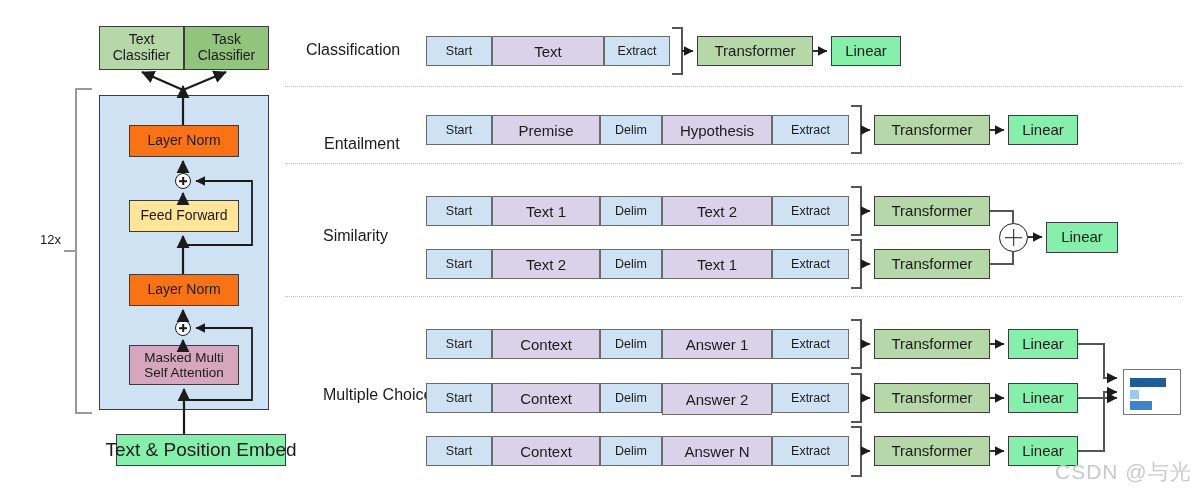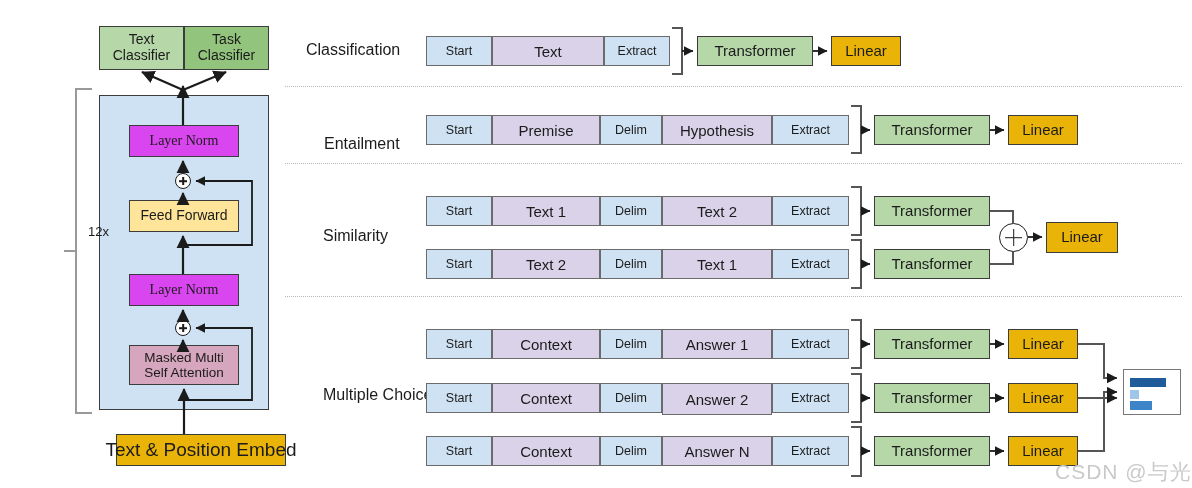--- a/index.html
+++ b/index.html
@@ -26,24 +26,24 @@
     text-align:center;
     color:#1b1b1b;
     line-height:1.12;
     white-space:nowrap;
   }
   .node.wrap{white-space:normal;}
 
   .c-green-l{background:#b6d7a8;}
   .c-green-d{background:#93c47d;}
   .c-blue-panel{background:#cfe2f3;border-color:#3c3c3c;}
-  .c-purple{background:#d946ef;font-family:Liberation Serif, serif;}
+  .c-purple{background:#f97316;}
   .c-yellow{background:#ffe599;text-align:center;}
   .c-pink{background:#d5a6bd;}
-  .c-orange{background:#eab308;}
+  .c-orange{background:#86efac;}
   .c-tok-blue{background:#cfe2f3;}
   .c-tok-purple{background:#d9d2e9;}
 
   
   .tok{
     position:absolute;
     box-sizing:border-box;
     border:1.3px solid #6b6b6b;
     display:flex;align-items:center;justify-content:center;
     color:#1b1b1b;
@@ -110,21 +110,21 @@
   </div>
   <div class="node c-green-d wrap" style="left:184px;top:26px;width:85px;height:44px;font-size:14px;">
     <span>
       <span>Task</span><br>
       <span>Classifier</span>
     </span>
   </div>
 
   <div class="node c-blue-panel" style="left:99px;top:95px;width:170px;height:315px;"></div>
 
-  <div class="label small" style="left:40px;top:224px;margin-left:48px;">12x</div>
+  <div class="label small" style="left:40px;top:232px;">12x</div>
 
   <div class="node c-purple" style="left:129px;top:125px;width:110px;height:32px;font-size:14px;">
       <span>Layer Norm</span>
     </div>
 
   <div class="plus" style="left:175px;top:173px;width:16px;height:16px;"></div>
 
   <div class="node c-yellow" style="left:129px;top:200px;width:110px;height:32px;font-size:14px;">
       <span>Feed Forward</span>
     </div>

